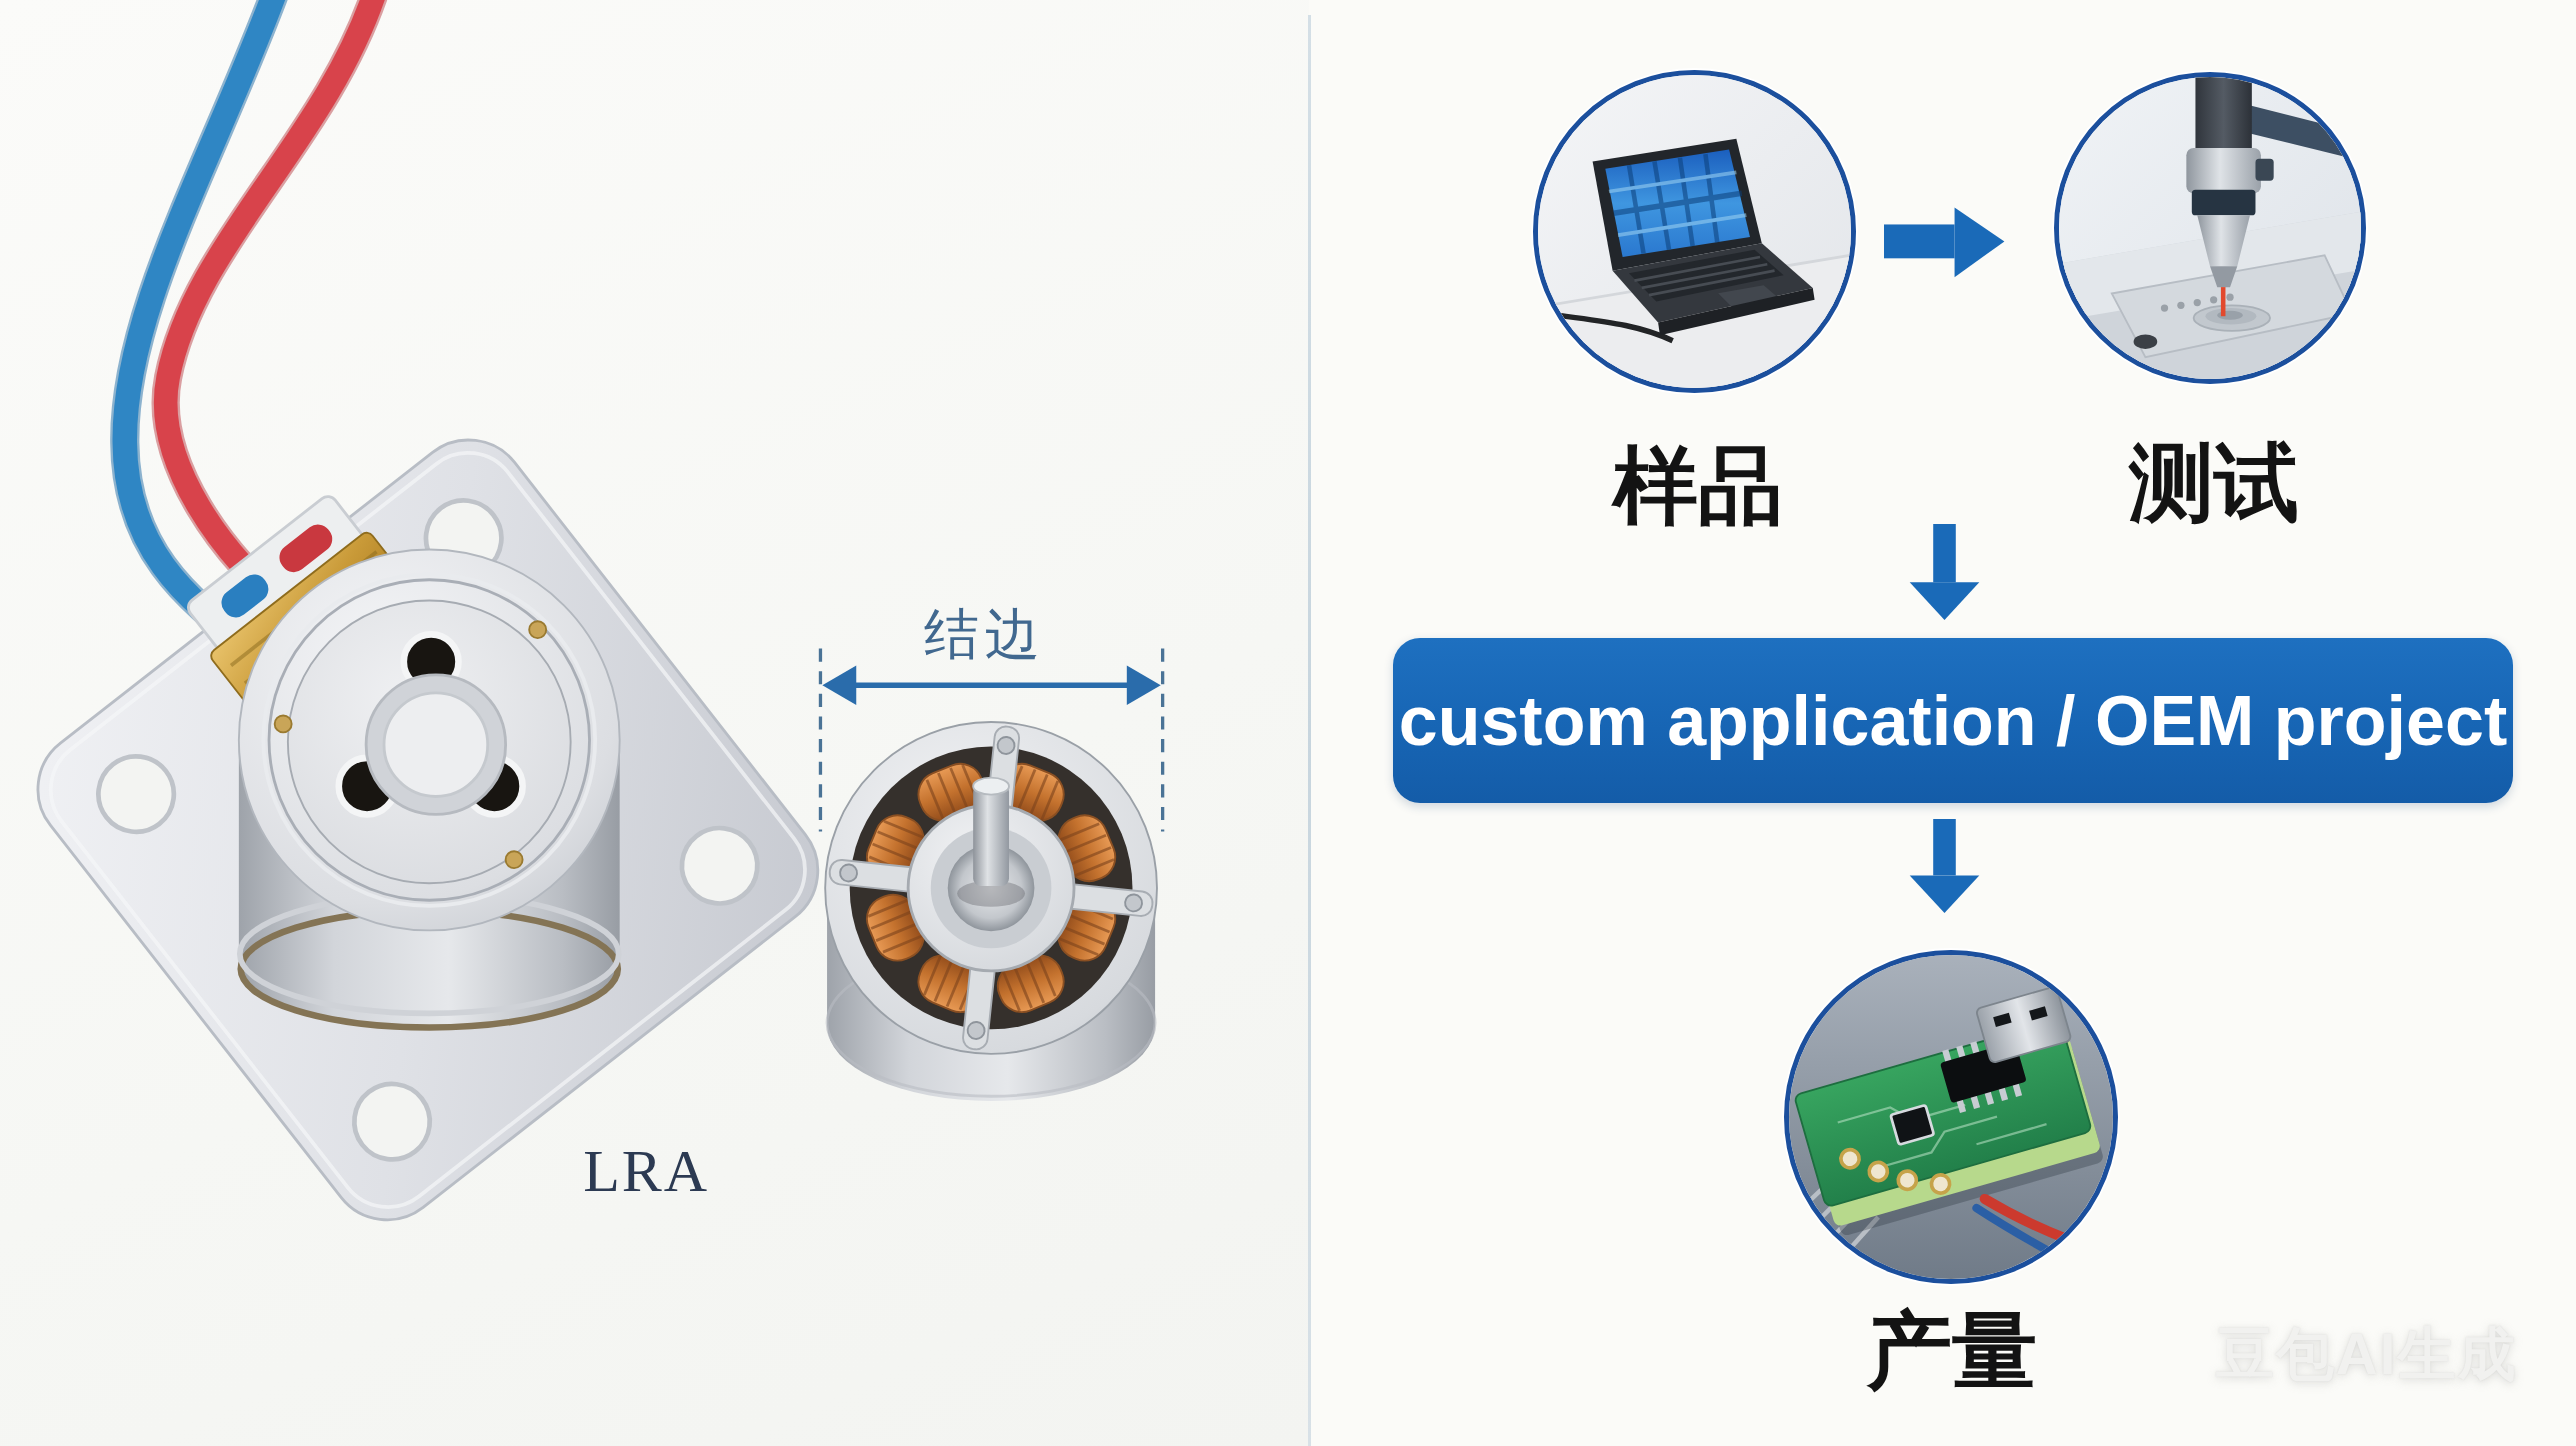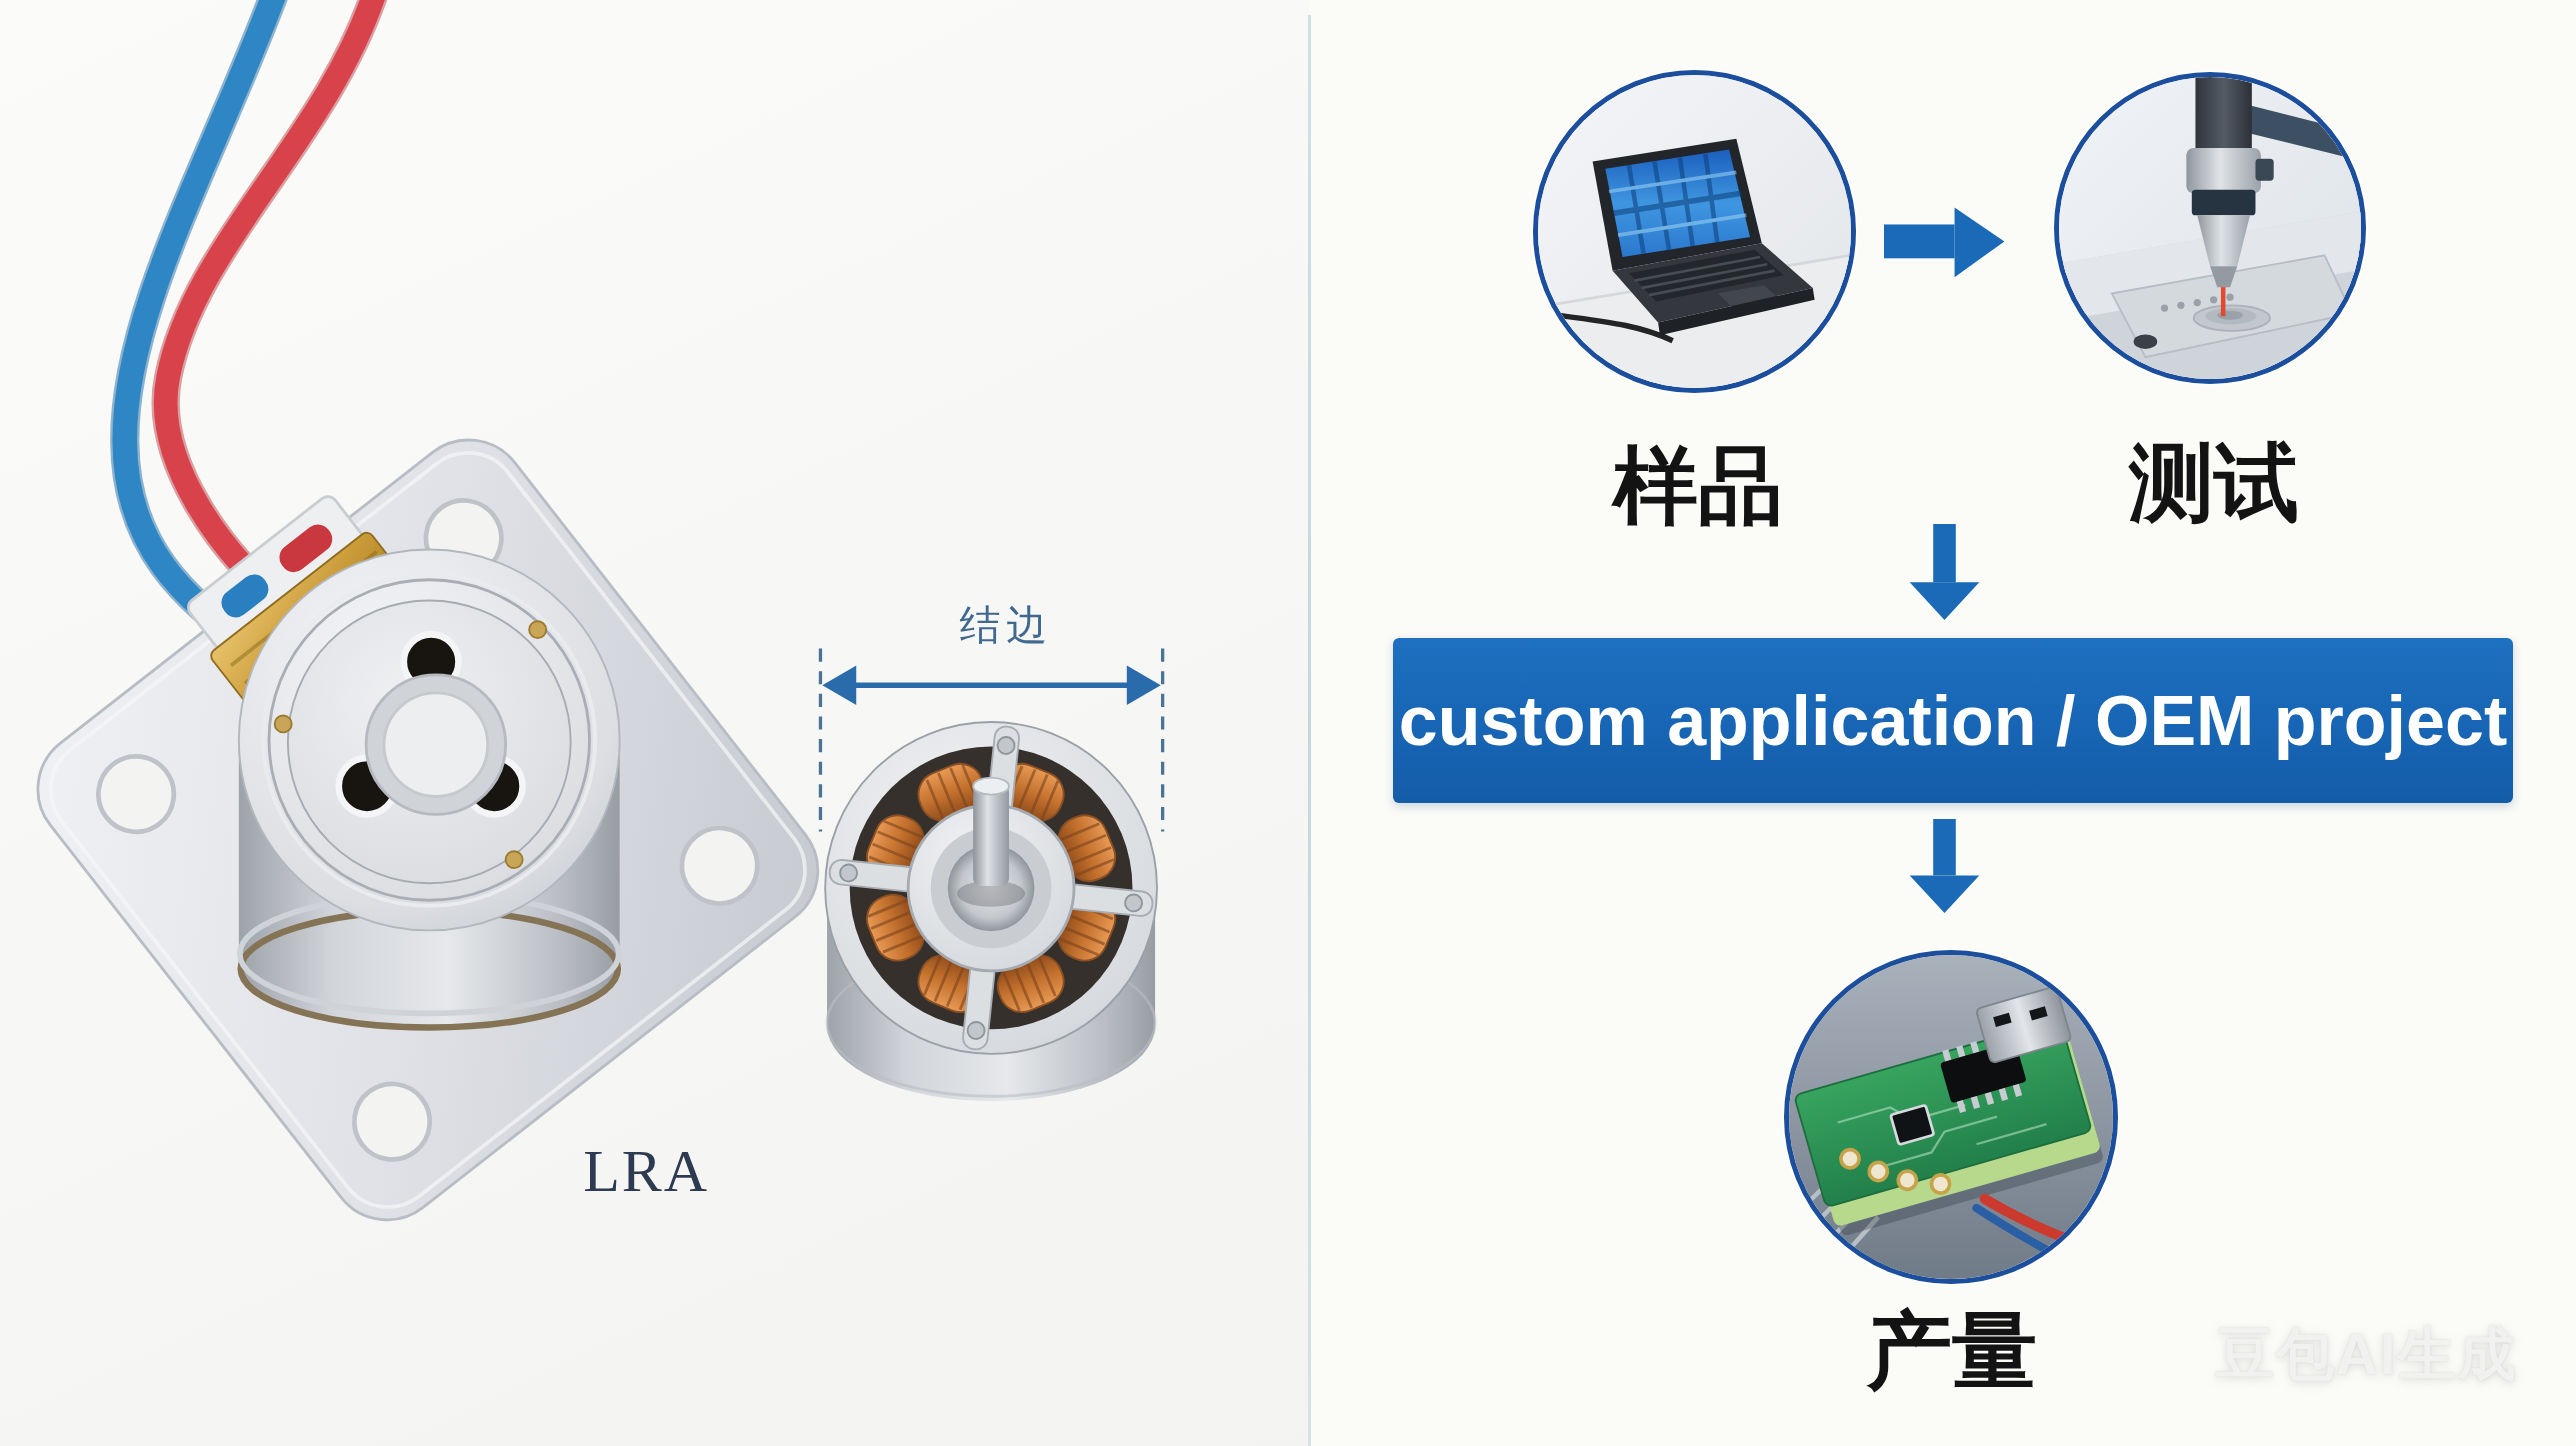--- a/index.html
+++ b/index.html
@@ -10,22 +10,22 @@
     position:relative;overflow:hidden;
   }
   .canvas{position:absolute;inset:0;width:2576px;height:1446px;}
 
   
   .left-panel{position:absolute;left:0;top:0;width:1309px;height:1446px;
     background:linear-gradient(155deg,#fbfbf9 0%,#f6f7f4 60%,#f3f4f1 100%);}
   .left-art{position:absolute;left:0;top:0;width:1311px;height:1446px;}
 
   .dim-label{
-    position:absolute;left:836px;top:598px;width:217px;
-    text-align:right;font-size:41px;font-weight:500;color:#41688f;
+    position:absolute;left:924px;top:598px;width:217px;
+    text-align:left;font-size:55px;font-weight:500;color:#41688f;
     letter-spacing:5.7px;
   }
   .lra-label{
     position:absolute;left:483px;top:1137px;width:226px;
     text-align:right;
     font-family:"Liberation Serif", serif;
     font-size:60px;color:#2c3a52;letter-spacing:1.9px;
   }
 
   
@@ -55,21 +55,21 @@
   .label-production{left:490px;top:1294px;}
 
   .arrow{position:absolute;}
   .arrow svg{display:block;}
   .arrow-right{left:573px;top:200px;width:127px;height:85px;}
   .arrow-down-1{left:594px;top:524px;width:79px;height:99px;}
   .arrow-down-2{left:594px;top:819px;width:79px;height:97px;}
 
   .banner{
     position:absolute;left:82px;top:638px;width:1120px;height:165px;
-    border-radius:6px;
+    border-radius:27px;
     background:linear-gradient(180deg,#1e70c0 0%,#1765b4 55%,#145ca8 100%);
     box-shadow:0 3.8px 9.4px rgba(20,60,110,0.18);
     display:flex;align-items:center;justify-content:center;
   }
   .banner-text{
     color:#ffffff;font-size:70px;font-weight:bold;letter-spacing:0px;
     white-space:nowrap;
   }
 
   .watermark{

